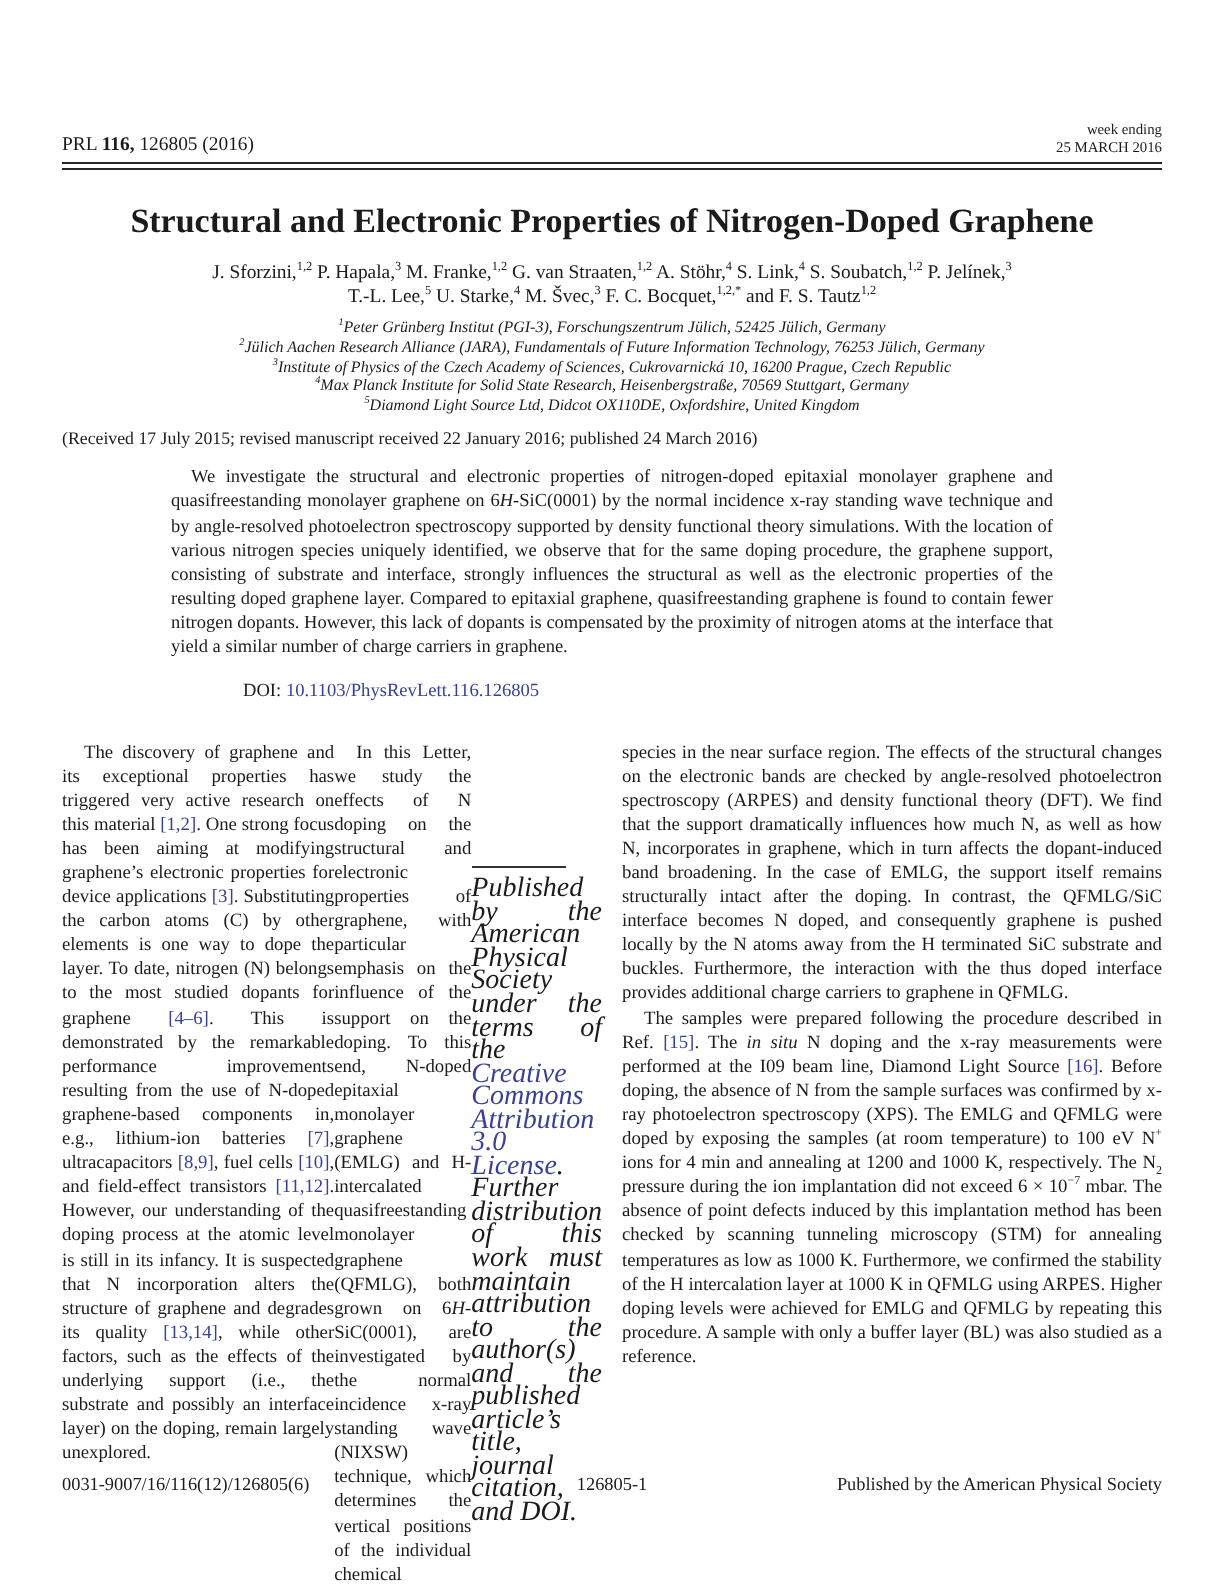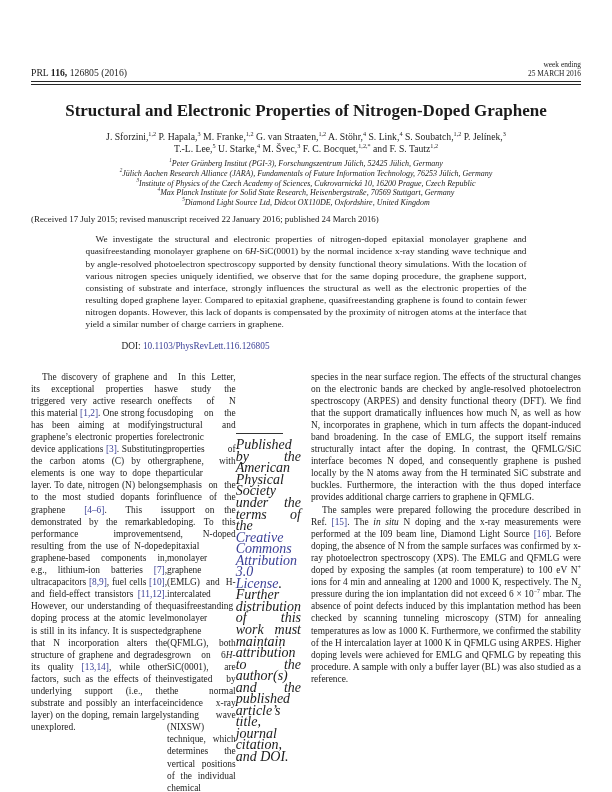--- a/index.html
+++ b/index.html
@@ -109,13 +109,18 @@
         </div>
       </div>
       <div class="col">
         <p class="noindent"><span class="sg-p">species in the near surface region. The effects of the structural changes on the electronic bands are checked by angle-resolved photoelectron spectroscopy (ARPES) and density functional theory (DFT). We find that the support dramatically influences how much N, as well as how N, incorporates in graphene, which in turn affects the dopant-induced band broadening. In the case of EMLG, the support itself remains structurally intact after the doping. In contrast, the QFMLG/SiC interface becomes N doped, and consequently graphene is pushed locally by the N atoms away from the H terminated SiC substrate and buckles. Furthermore, the interaction with the thus doped interface provides additional charge carriers to graphene in QFMLG.</span></p>
         <p><span class="sg-p">The samples were prepared following the procedure described in Ref. </span><span class="sg-link">[15]</span><span class="sg-p">. The </span><span class="sg-i">in situ</span><span class="sg-p"> N doping and the x-ray measurements were performed at the I09 beam line, Diamond Light Source </span><span class="sg-link">[16]</span><span class="sg-p">. Before doping, the absence of N from the sample surfaces was confirmed by x-ray photoelectron spectroscopy (XPS). The EMLG and QFMLG were doped by exposing the samples (at room temperature) to 100 eV N</span><span class="sg-sup">+</span><span class="sg-p"> ions for 4 min and annealing at 1200 and 1000 K, respectively. The N</span><span class="sg-sub">2</span><span class="sg-p"> pressure during the ion implantation did not exceed 6 × 10</span><span class="sg-sup">−7</span><span class="sg-p"> mbar. The absence of point defects induced by this implantation method has been checked by scanning tunneling microscopy (STM) for annealing temperatures as low as 1000 K. Furthermore, we confirmed the stability of the H intercalation layer at 1000 K in QFMLG using ARPES. Higher doping levels were achieved for EMLG and QFMLG by repeating this procedure. A sample with only a buffer layer (BL) was also studied as a reference.</span></p>
       </div>
     </div>
 
   </div>
 
+  <div class="footer">
+    <span class="f-left">0031-9007/16/116(12)/126805(6)</span>
+    <span class="f-center">126805-1</span>
+    <span class="f-right">Published by the American Physical Society</span>
+  </div>
 </div>
 
 </body></html>

